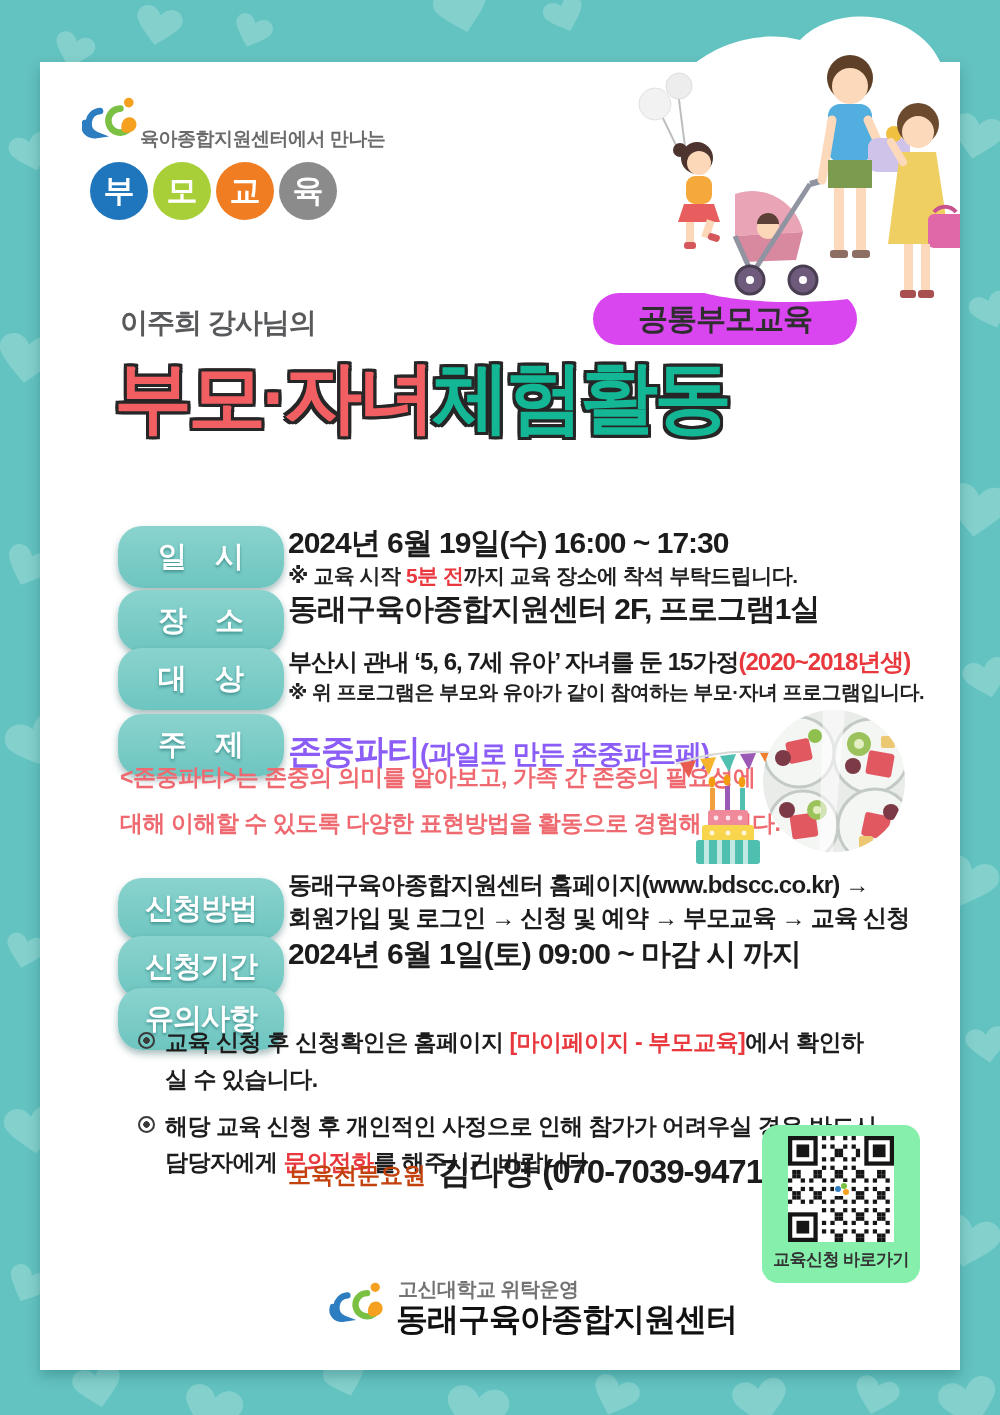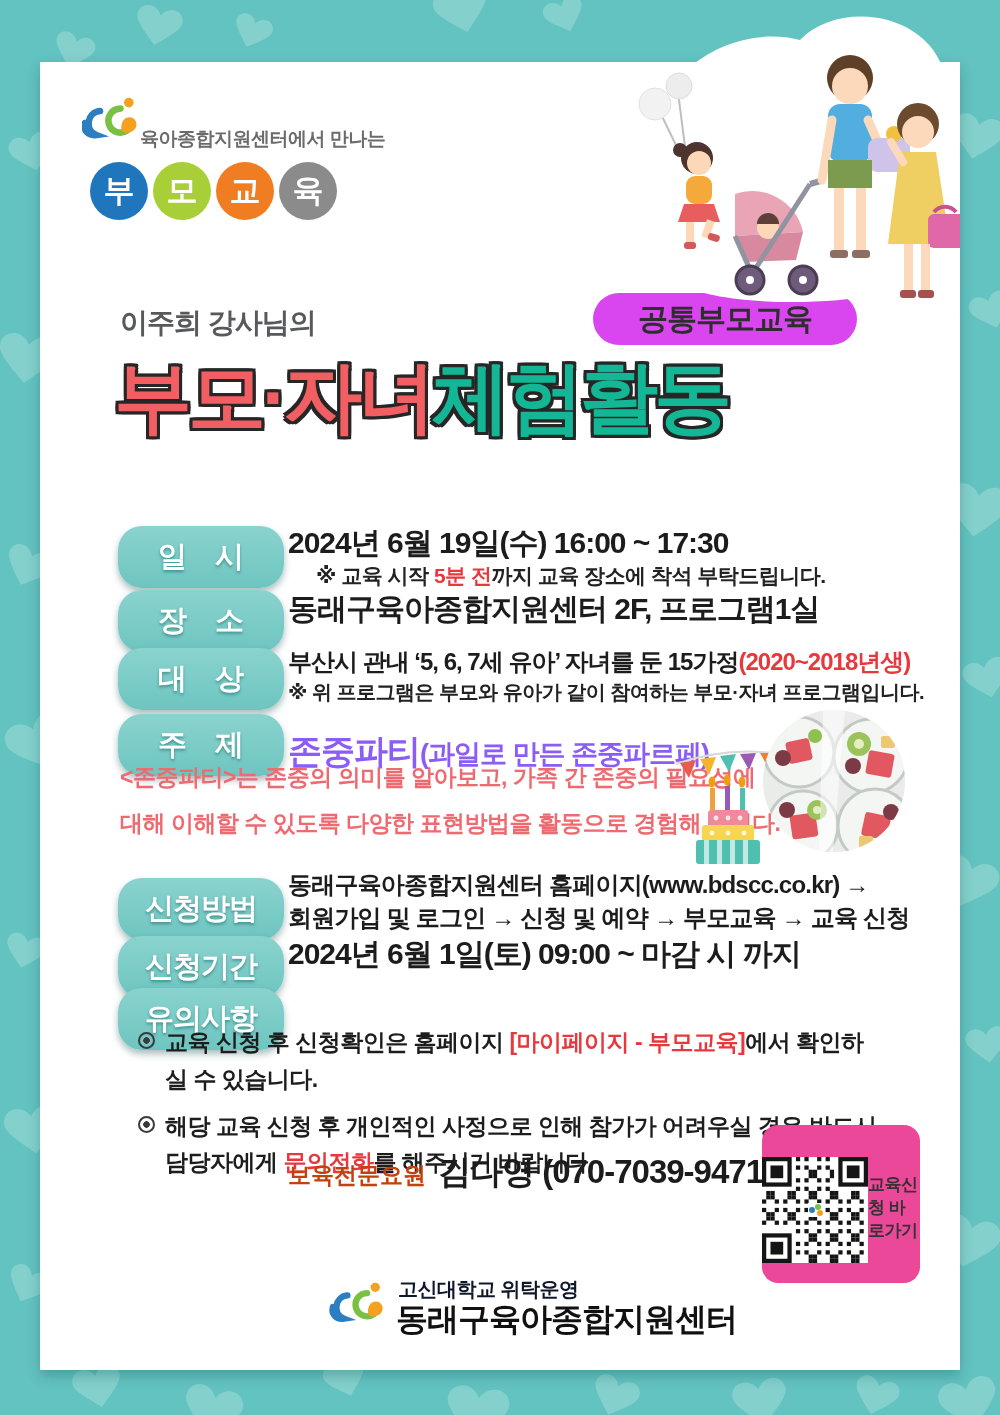--- a/index.html
+++ b/index.html
@@ -42,21 +42,21 @@
     background:linear-gradient(180deg,#8ad3ce,#6ec5c0);
     box-shadow:0 4px 7px rgba(40,90,90,.4);
     color:#fff;font-size:29px;font-weight:800;
     display:flex;align-items:center;justify-content:center;
     text-shadow:0 2px 3px rgba(20,100,100,.55);letter-spacing:-1px;
   }
   .pill--spread{letter-spacing:10px;text-indent:10px;}
   .row-content{position:absolute;left:248px;white-space:nowrap;color:#1c1c1c;}
   .main-line{font-size:30px;font-weight:800;letter-spacing:-1px;}
   .main-line--sm{font-size:24px;font-weight:800;letter-spacing:-1px;}
-  .note-line{font-size:21px;font-weight:600;color:#222;letter-spacing:-.5px;margin-left:28px;}
+  .note-line{font-size:21px;font-weight:600;color:#222;letter-spacing:-.5px;}
   .note-line--sm{font-size:20px;font-weight:600;color:#222;letter-spacing:-.5px;}
   .red{color:#e8383d;}
   .blue-topic{color:#8b5cf6;margin-top:19px;}
   .topic-main{font-size:34px;font-weight:800;letter-spacing:-1px;}
   .topic-sub{font-size:27px;font-weight:800;letter-spacing:-1px;}
   .desc{position:absolute;left:80px;font-size:23px;font-weight:700;color:#ef6a70;letter-spacing:-.5px;white-space:nowrap;}
   .method-line{font-size:24px;font-weight:700;line-height:33px;letter-spacing:-.8px;}
   
   .bullets{position:absolute;left:98px;top:962px;width:748px;}
   .bullet{display:flex;gap:10px;margin-bottom:10px;}
@@ -65,27 +65,27 @@
     background:radial-gradient(circle,#3a3a3a 0 3px,transparent 3.5px);
   }
   .bullet-text{font-size:23px;font-weight:700;color:#1d1d1d;line-height:1.6;letter-spacing:-.5px;}
   
   .contact-content{position:absolute;left:248px;top:1088px;display:flex;align-items:baseline;gap:12px;white-space:nowrap;}
   .contact-role{font-size:23px;font-weight:700;color:#c2410c;}
   .contact-name{font-size:33px;font-weight:800;color:#1c1c1c;letter-spacing:-1px;}
   
   .qr-card{
     position:absolute;left:722px;top:1063px;width:158px;height:158px;border-radius:16px;
-    background:#ec4899;display:flex;flex-direction:row;align-items:center;
+    background:#86efac;display:flex;flex-direction:column;align-items:center;
   }
   .qr-box{margin-top:11px;width:106px;height:106px;background:#fff;}
   .qr-caption{margin-top:6px;font-size:17px;font-weight:700;color:#333;letter-spacing:-.5px;}
   
   .footer-mark{position:absolute;left:288px;top:1216px;width:62px;height:58px;}
-  .footer-operator{position:absolute;left:358px;top:1214px;font-size:20px;font-weight:800;color:#0f172a;letter-spacing:-.5px;}
+  .footer-operator{position:absolute;left:358px;top:1214px;font-size:20px;font-weight:800;color:#737373;letter-spacing:-.5px;}
   .footer-org{position:absolute;left:356px;top:1236px;font-size:32px;font-weight:800;color:#111;letter-spacing:-1px;}
   
   .family{position:absolute;left:600px;top:12px;width:360px;height:296px;}
   .cake{position:absolute;left:632px;top:676px;width:112px;height:132px;}
   .fruit{position:absolute;left:723px;top:648px;width:142px;height:142px;}
 </style>
 </head>
 <body>
 
 <svg id="bg-hearts" xmlns="http://www.w3.org/2000/svg">

